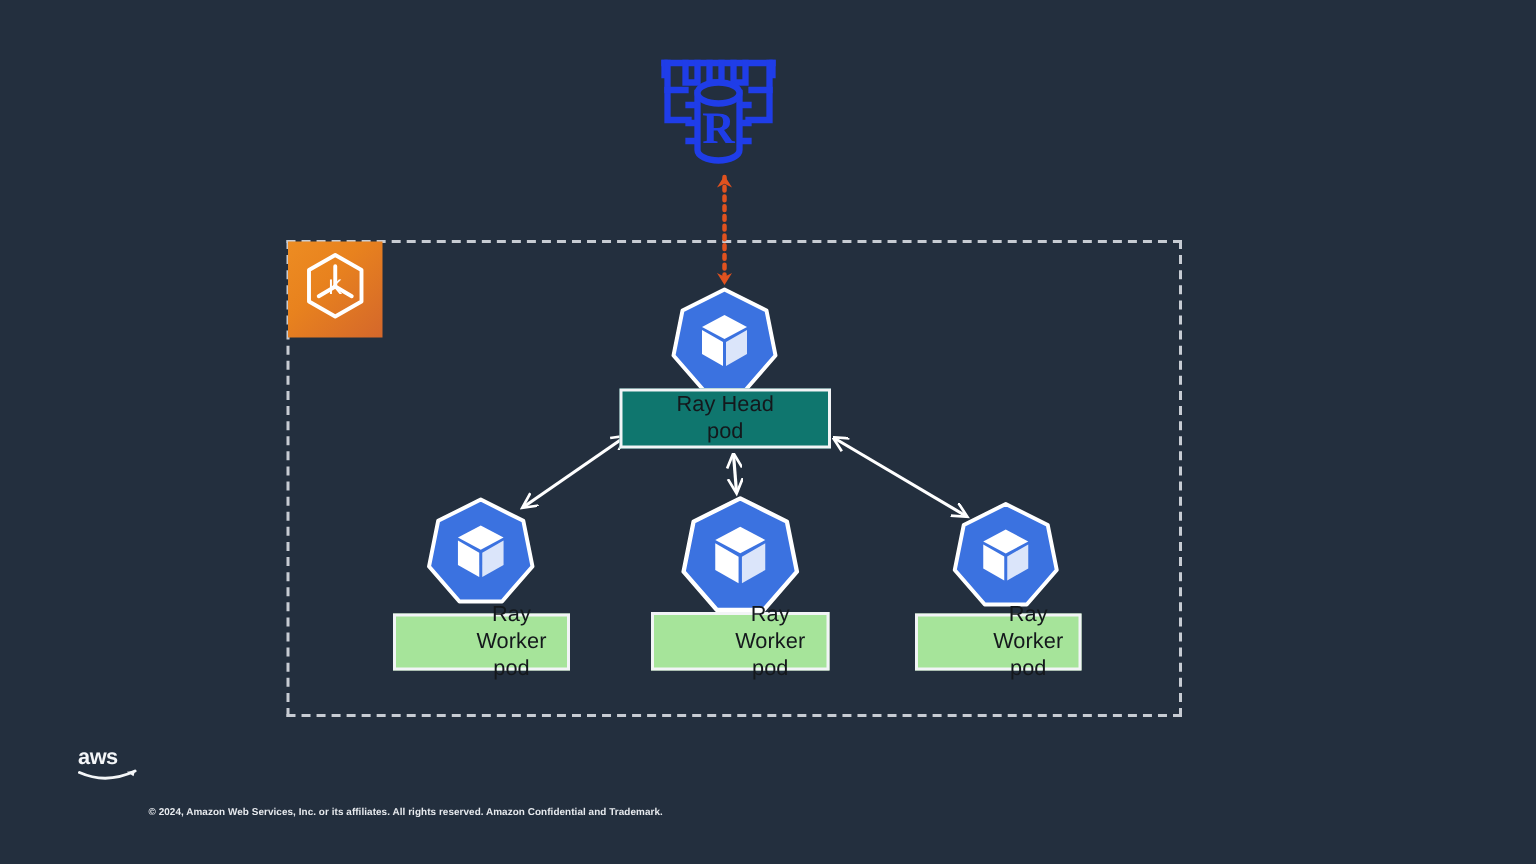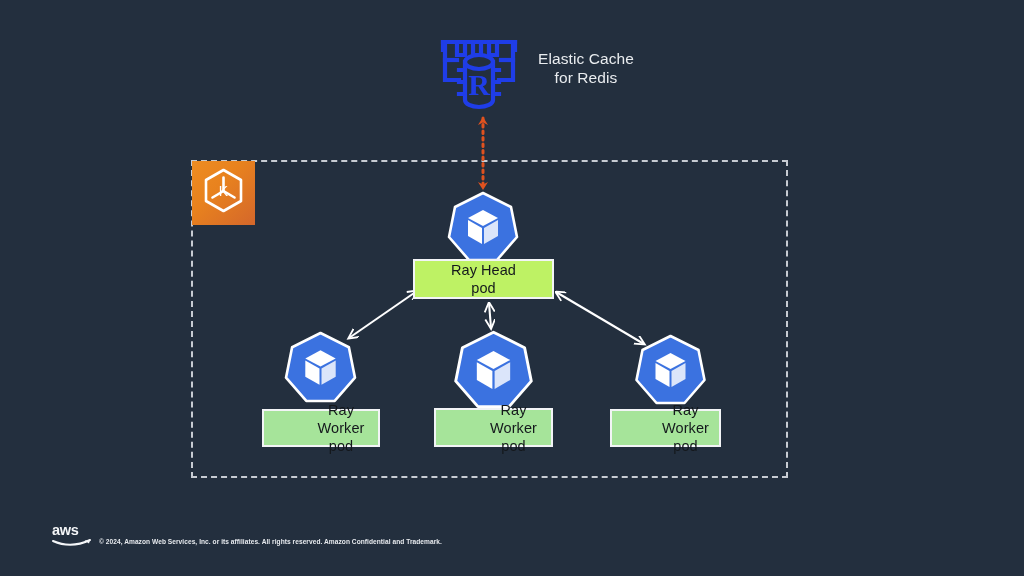--- a/index.html
+++ b/index.html
@@ -74,21 +74,21 @@
     color: #14181c;
     font-size: 14.5px;
     line-height: 18px;
     text-align: center;
     display: flex;
     flex-direction: column;
     align-items: center;
     justify-content: center;
     letter-spacing: .05px;
   }
-  .pod-box.head   { background: #bef264; justify-content: flex-end; }
+  .pod-box.head   { background: #0f766e; justify-content: flex-end; }
   .pod-box.worker { background: #a6e49a; padding-left: 40px; }
 
   
   #head-icon { left: 447px; top: 191px; width: 72px; height: 72px; }
   #head-box  { left: 413px; top: 259px; width: 141px; height: 40px; }
 
   
   #worker1-icon { left: 284px; top: 331px; width: 73px; height: 73px; }
   #worker1-box  { left: 262px; top: 409px; width: 118px; height: 38px; }
 
@@ -98,21 +98,21 @@
   #worker3-icon { left: 634px; top: 334px; width: 73px; height: 72px; }
   #worker3-box  { left: 610px; top: 409px; width: 111px; height: 38px; }
 
   
   #connectors {
     left: 0; top: 0; width: 1024px; height: 576px;
     pointer-events: none;
   }
 
   
-  #aws-logo { left: 50px; top: 521px; width: 44px; height: 28px; }
+  #aws-logo { left: 50px; top: 495px; width: 44px; height: 28px; }
   #aws-logo svg { display: block; }
   #copyright {
     left: 99px;
     top: 538px;
     color: #e7eaee;
     font-size: 6.6px;
     font-weight: bold;
     letter-spacing: .05px;
     white-space: nowrap;
   }
@@ -145,24 +145,20 @@
           <path d="M62 40 H56 M62 52 H56 M62 64 H56"></path>
         </g>
 
         <g fill="#232f3e" stroke="#1f3de8" stroke-width="4.2">
           <path d="M28 32 h28 a0 0 0 0 1 0 0 v38 a14 7 0 0 1 -28 0 v-38 z"></path>
           <ellipse cx="42" cy="32" rx="14" ry="7"></ellipse>
         </g>
         <text x="42" y="65" text-anchor="middle" font-family="Liberation Serif, serif" font-size="30" font-weight="bold" fill="#1f3de8">R</text>
       </svg>
     </div>
-    <div class="abs nosel" id="redis-label">
-      <div>Elastic Cache</div>
-      <div>for Redis</div>
-    </div>
   </div>
 
   <div class="abs" id="cluster-boundary"></div>
 
   <div class="abs" id="eks-badge">
     <svg width="63" height="64" viewBox="0 0 63 64">
       <g fill="none" stroke="#ffffff" stroke-width="2.6" stroke-linejoin="round" stroke-linecap="round">
         <path d="M31.5 9 L49 19 L49 40 L31.5 50 L14 40 L14 19 Z"></path>
         <path d="M31.5 16.5 L31.5 30 L20.5 36.5"></path>
         <path d="M42.5 36.5 L31.5 30"></path>

